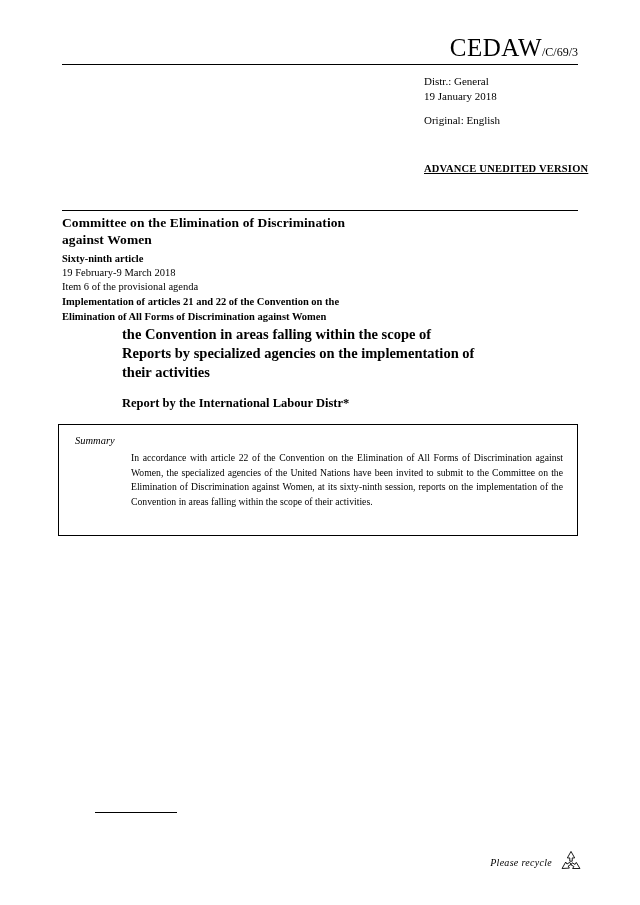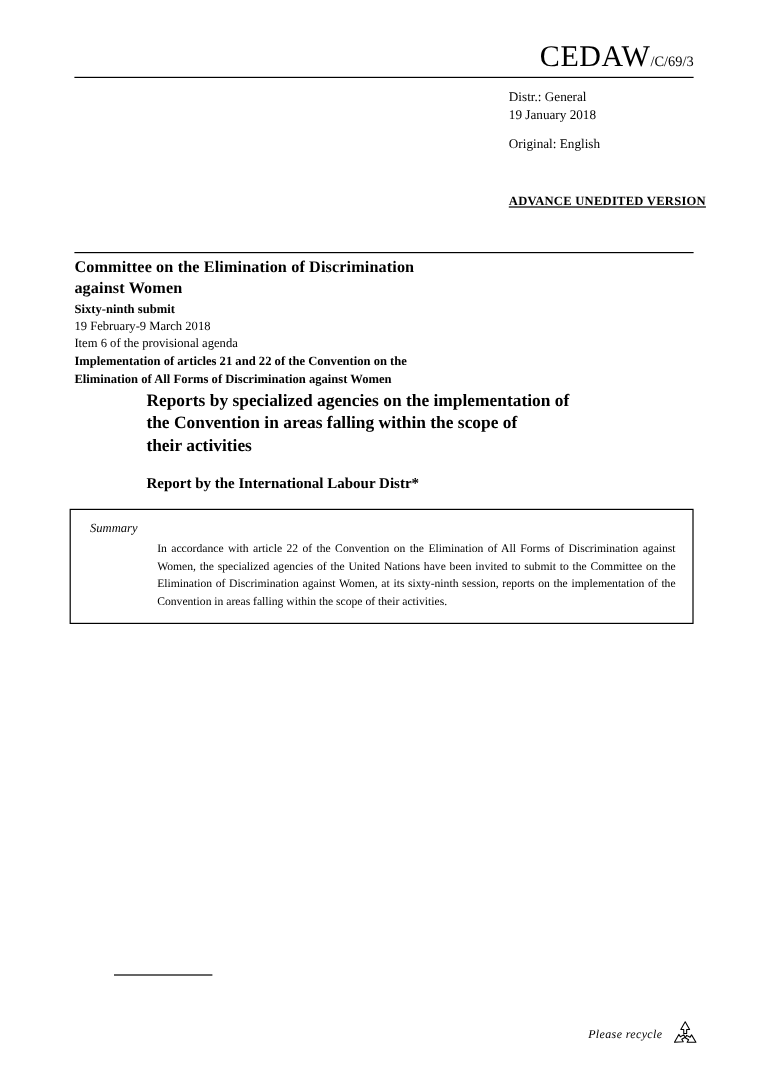--- a/index.html
+++ b/index.html
@@ -137,21 +137,21 @@
     font-size: 12.5px;
     font-weight: bold;
   }
 
   
   .summary-box {
     position: absolute;
     left: 58px;
     top: 424px;
     width: 520px;
-    height: 96px;
+    height: 112px;
     border: 1px solid #000;
     box-sizing: border-box;
   }
   .summary-label {
     position: absolute;
     left: 16px;
     top: 10px;
     font-size: 10.5px;
     font-style: italic;
   }
@@ -229,30 +229,30 @@
 
   <div class="advance">ADVANCE UNEDITED VERSION</div>
 
   <div class="rule-mid"></div>
 
   <div class="committee">
     <div class="title">
       <div>Committee on the Elimination of Discrimination</div>
       <div>against Women</div>
     </div>
-    <div class="session">Sixty-ninth submit</div>
+    <div class="session">Sixty-ninth article</div>
     <div class="dates">19 February-9 March 2018</div>
     <div class="item">Item 6 of the provisional agenda</div>
     <div class="impl">Implementation of articles 21 and 22 of the Convention on the</div>
     <div class="impl">Elimination of All Forms of Discrimination against Women</div>
   </div>
 
   <div class="main-title">
+    <div>the Convention in areas falling within the scope of</div>
     <div>Reports by specialized agencies on the implementation of</div>
-    <div>the Convention in areas falling within the scope of</div>
     <div>their activities</div>
   </div>
 
   <div class="report-by">Report by the International Labour Distr*</div>
 
   <div class="summary-box">
     <div class="summary-label">Summary</div>
     <div class="summary-text">In accordance with article 22 of the Convention on the Elimination of All Forms of Discrimination against Women, the specialized agencies of the United Nations have been invited to submit to the Committee on the Elimination of Discrimination against Women, at its sixty-ninth session, reports on the implementation of the Convention in areas falling within the scope of their activities.</div>
   </div>
 

